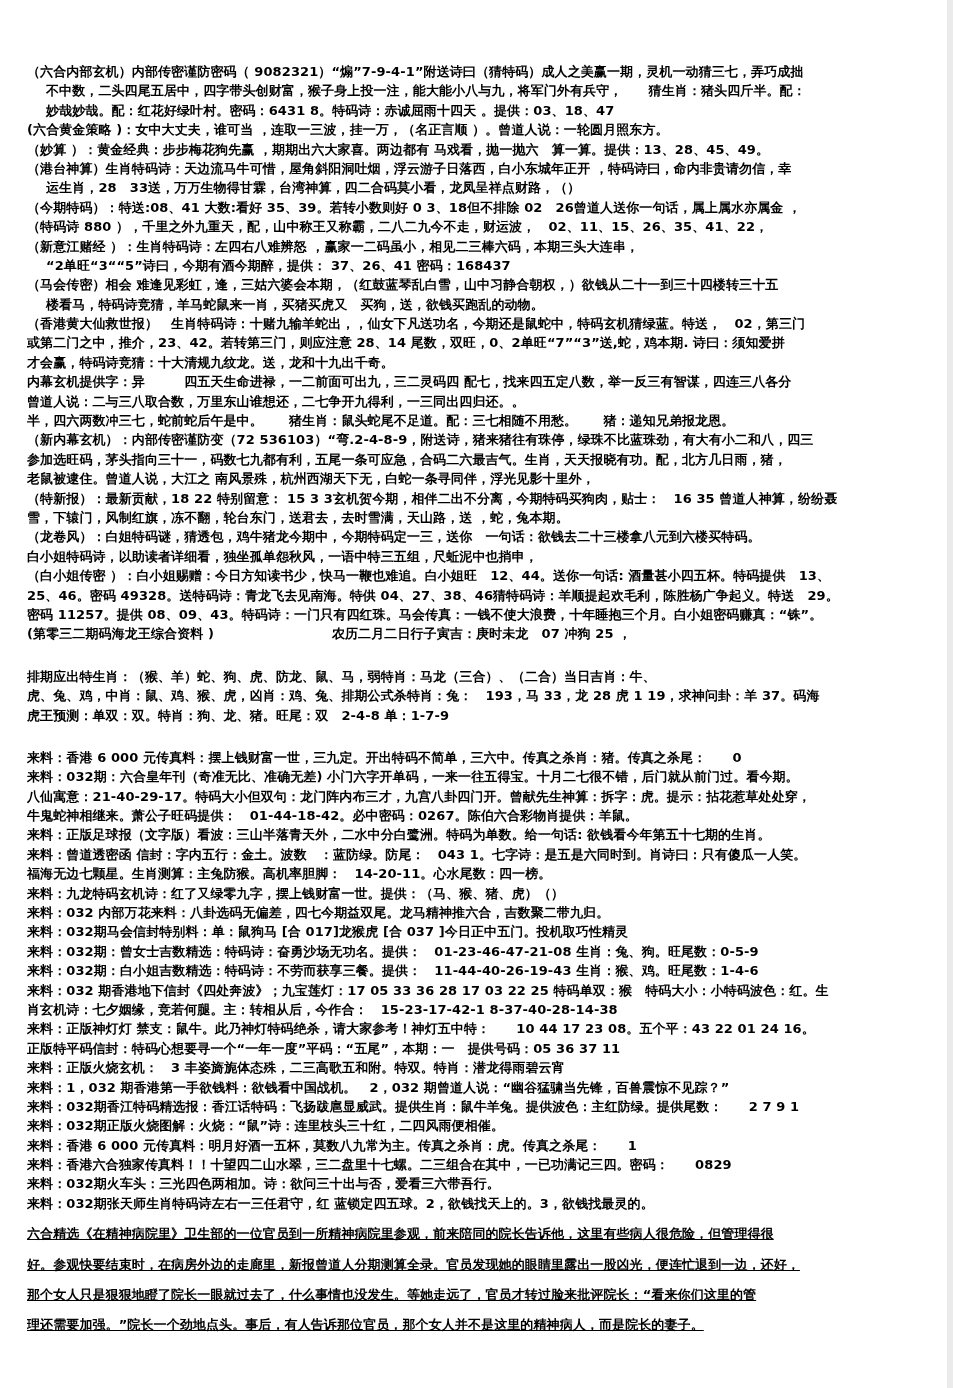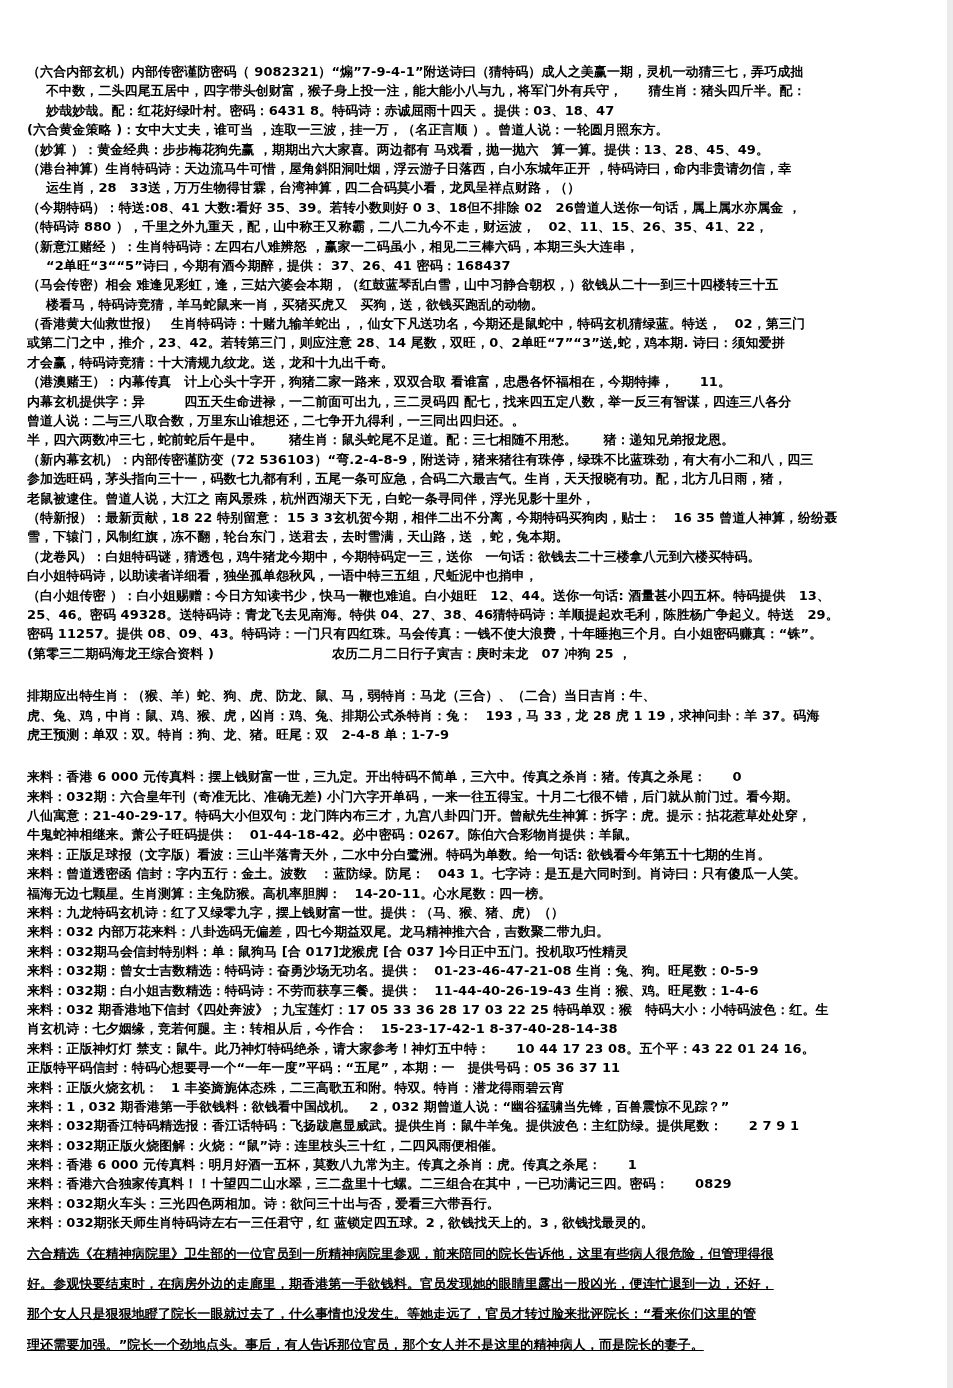--- a/index.html
+++ b/index.html
@@ -58,21 +58,20 @@
       <div class="line indent">运生肖，28　33送，万万生物得甘霖，台湾神算，四二合码莫小看，龙凤呈祥点财路，（）</div>
       <div class="line">（今期特码）：特送:08、41 大数:看好 35、39。若转小数则好 0 3、18但不排除 02　26曾道人送你一句话，属上属水亦属金 ，</div>
       <div class="line">（特码诗 880 ），千里之外九重天，配，山中称王又称霸，二八二九今不走，财运波，　02、11、15、26、35、41、22，</div>
       <div class="line">（新意江赌经 ）：生肖特码诗：左四右八难辨怒 ，赢家一二码虽小，相见二三棒六码，本期三头大连串，</div>
       <div class="line indent">“2单旺“3““5”诗曰，今期有酒今期醉，提供： 37、26、41 密码：168437</div>
       <div class="line">（马会传密）相会 难逢见彩虹，逢，三姑六婆会本期，（红鼓蓝琴乱白雪，山中习静合朝权，）欲钱从二十一到三十四楼转三十五</div>
       <div class="line indent">楼看马，特码诗竞猜，羊马蛇鼠来一肖，买猪买虎又　买狗，送，欲钱买跑乱的动物。</div>
       <div class="line">（香港黄大仙救世报）　生肖特码诗：十赌九输羊蛇出，，仙女下凡送功名，今期还是鼠蛇中，特码玄机猜绿蓝。特送，　02，第三门</div>
       <div class="line">或第二门之中，推介，23、42。若转第三门，则应注意 28、14 尾数，双旺，0、2单旺“7”“3”送,蛇，鸡本期. 诗曰：须知爱拼</div>
       <div class="line">才会赢，特码诗竞猜：十大清规九纹龙。送，龙和十九出千奇。</div>
-      <div class="line">（港澳赌王）：内幕传真　计上心头十字开，狗猪二家一路来，双双合取 看谁富，忠愚各怀福相在，今期特捧，　　11。</div>
       <div class="line">内幕玄机提供字：异　　　四五天生命进禄，一二前面可出九，三二灵码四 配七，找来四五定八数，举一反三有智谋，四连三八各分</div>
       <div class="line">曾道人说：二与三八取合数，万里东山谁想还，二七争开九得利，一三同出四归还。。</div>
       <div class="line">半，四六两数冲三七，蛇前蛇后午是中。　　猪生肖：鼠头蛇尾不足道。配：三七相随不用愁。　　猪：递知兄弟报龙恩。</div>
       <div class="line">（新内幕玄机）：内部传密谨防变（72 536103）“弯.2-4-8-9，附送诗，猪来猪往有珠停，绿珠不比蓝珠劲，有大有小二和八，四三</div>
       <div class="line">参加选旺码，茅头指向三十一，码数七九都有利，五尾一条可应急，合码二六最吉气。生肖，天天报晓有功。配，北方几日雨，猪，</div>
       <div class="line">老鼠被逮住。曾道人说，大江之 南风景殊，杭州西湖天下无，白蛇一条寻同伴，浮光见影十里外，</div>
       <div class="line">（特新报）：最新贡献，18 22 特别留意： 15 3 3玄机贺今期，相伴二出不分离，今期特码买狗肉，贴士：　16 35 曾道人神算，纷纷聂</div>
       <div class="line">雪，下辕门，风制红旗，冻不翻，轮台东门，送君去，去时雪满，天山路，送 ，蛇，兔本期。</div>
       <div class="line">（龙卷风）：白姐特码谜，猜透包，鸡牛猪龙今期中，今期特码定一三，送你　一句话：欲钱去二十三楼拿八元到六楼买特码。</div>
       <div class="line">白小姐特码诗，以助读者详细看，独坐孤单怨秋风，一语中特三五组，尺蚯泥中也捎申，</div>
@@ -92,27 +91,27 @@
       <div class="line">福海无边七颗星。生肖测算：主兔防猴。高机率胆脚：　14-20-11。心水尾数：四一榜。</div>
       <div class="line">来料：九龙特码玄机诗：红了又绿零九字，摆上钱财富一世。提供：（马、猴、猪、虎）（）</div>
       <div class="line">来料：032 内部万花来料：八卦选码无偏差，四七今期益双尾。龙马精神推六合，吉数聚二带九归。</div>
       <div class="line">来料：032期马会信封特别料：单：鼠狗马 [合 017]龙猴虎 [合 037 ]今日正中五门。投机取巧性精灵</div>
       <div class="line">来料：032期：曾女士吉数精选：特码诗：奋勇沙场无功名。提供：　01-23-46-47-21-08 生肖：兔、狗。旺尾数：0-5-9</div>
       <div class="line">来料：032期：白小姐吉数精选：特码诗：不劳而获享三餐。提供：　11-44-40-26-19-43 生肖：猴、鸡。旺尾数：1-4-6</div>
       <div class="line">来料：032 期香港地下信封《四处奔波》；九宝莲灯：17 05 33 36 28 17 03 22 25 特码单双：猴　特码大小：小特码波色：红。生</div>
       <div class="line">肖玄机诗：七夕姻缘，竞若何腿。主：转相从后，今作合：　15-23-17-42-1 8-37-40-28-14-38</div>
       <div class="line">来料：正版神灯灯 禁支：鼠牛。此乃神灯特码绝杀，请大家参考！神灯五中特：　　10 44 17 23 08。五个平：43 22 01 24 16。</div>
       <div class="line">正版特平码信封：特码心想要寻一个“一年一度”平码：“五尾”，本期：一　提供号码：05 36 37 11</div>
-      <div class="line">来料：正版火烧玄机：　1 丰姿旖旎体态殊，二三高歌五和附。特双。特肖：潜龙得雨碧云宵</div>
+      <div class="line">来料：正版火烧玄机：　3 丰姿旖旎体态殊，二三高歌五和附。特双。特肖：潜龙得雨碧云宵</div>
       <div class="line">来料：1，032 期香港第一手欲钱料：欲钱看中国战机。　2，032 期曾道人说：“幽谷猛骕当先锋，百兽震惊不见踪？”</div>
       <div class="line">来料：032期香江特码精选报：香江话特码：飞扬跋扈显威武。提供生肖：鼠牛羊兔。提供波色：主红防绿。提供尾数：　　2 7 9 1</div>
       <div class="line">来料：032期正版火烧图解：火烧：“鼠”诗：连里枝头三十红，二四风雨便相催。</div>
       <div class="line">来料：香港 6 000 元传真料：明月好酒一五杯，莫数八九常为主。传真之杀肖：虎。传真之杀尾：　　1</div>
       <div class="line">来料：香港六合独家传真料！！十望四二山水翠，三二盘里十七螺。二三组合在其中，一已功满记三四。密码：　　0829</div>
       <div class="line">来料：032期火车头：三光四色两相加。诗：欲问三十出与否，爱看三六带吾行。</div>
       <div class="line">来料：032期张天师生肖特码诗左右一三任君守，红 蓝锁定四五球。2，欲钱找天上的。3，欲钱找最灵的。</div>
       <div class="line gap-before story">六合精选《在精神病院里》卫生部的一位官员到一所精神病院里参观，前来陪同的院长告诉他，这里有些病人很危险，但管理得很</div>
-      <div class="line story">好。参观快要结束时，在病房外边的走廊里，期香港第一手欲钱料。官员发现她的眼睛里露出一股凶光，便连忙退到一边，还好，</div>
+      <div class="line story">好。参观快要结束时，在病房外边的走廊里，新报曾道人分期测算全录。官员发现她的眼睛里露出一股凶光，便连忙退到一边，还好，</div>
       <div class="line story">那个女人只是狠狠地瞪了院长一眼就过去了，什么事情也没发生。等她走远了，官员才转过脸来批评院长：“看来你们这里的管</div>
       <div class="line story">理还需要加强。”院长一个劲地点头。事后，有人告诉那位官员，那个女人并不是这里的精神病人，而是院长的妻子。</div>
     </div>
   <div class="edge-shade" style="background: rgb(235, 235, 235);"></div>
 </div>
 
 </body></html>

